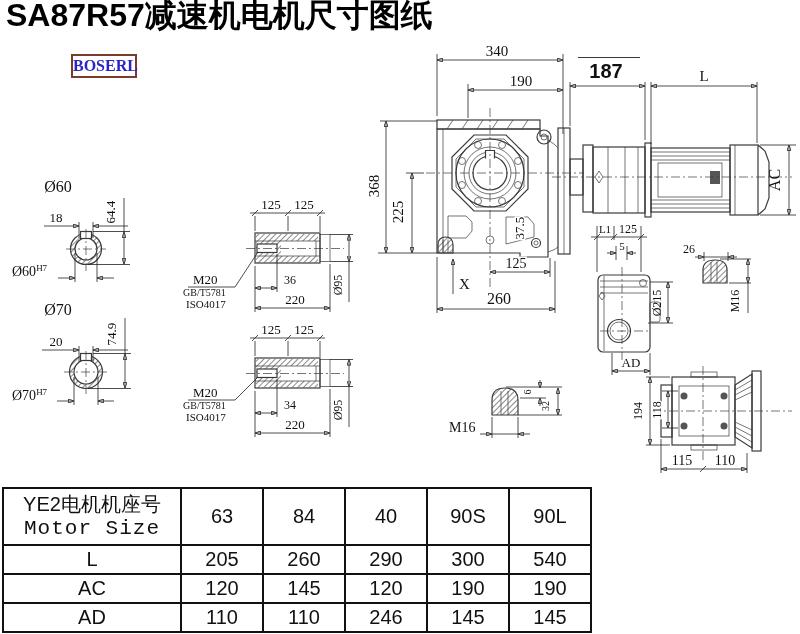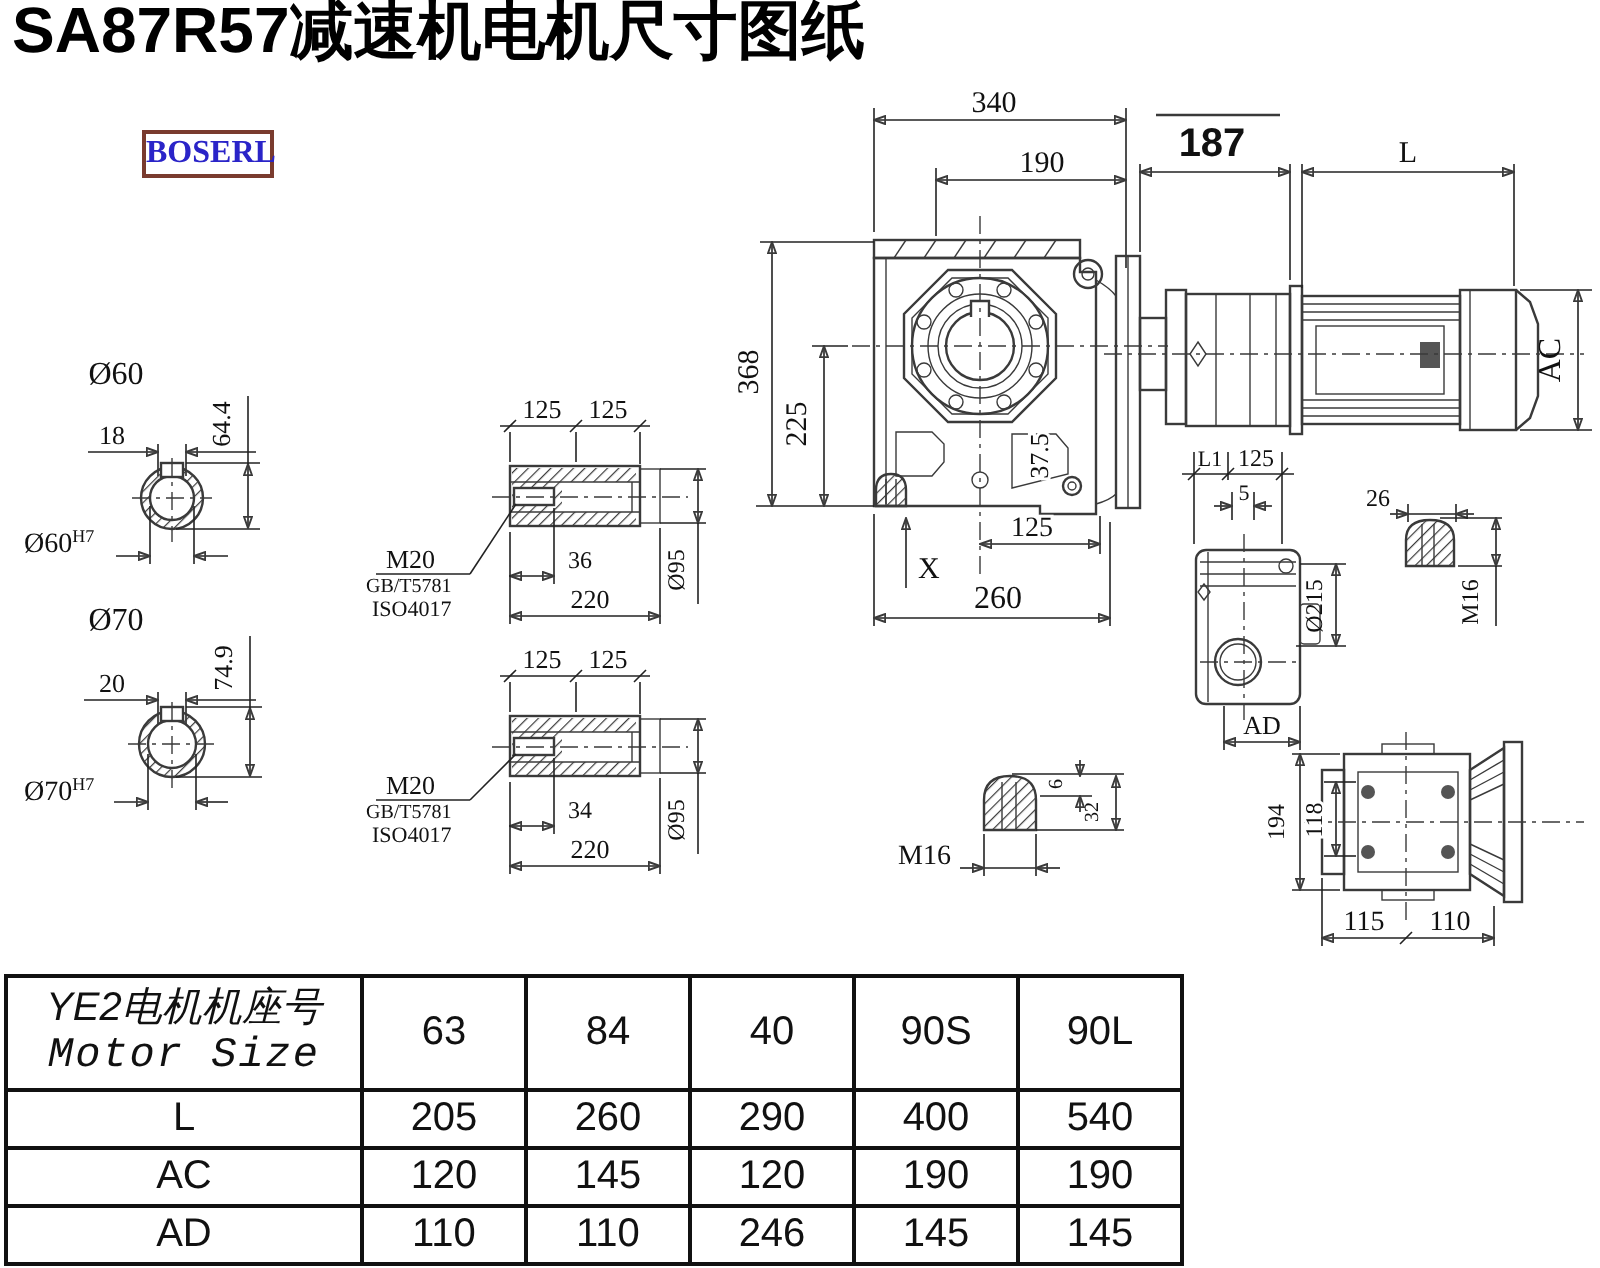--- a/index.html
+++ b/index.html
@@ -1,20 +1,20 @@
 <!DOCTYPE html>
 <html><head>
 <meta charset="utf-8">
 <style>
   html,body{margin:0;padding:0;background:#fff;}
   body{width:800px;height:634px;position:relative;overflow:hidden;
        font-family:"Liberation Sans",sans-serif;}
   #title{position:absolute;left:6px;top:-6px;margin:0;font-size:32px;font-weight:bold;
          color:#000;letter-spacing:0;font-family:"Liberation Sans",sans-serif;}
-  #logo{position:absolute;left:71px;top:65px;width:62px;height:20px;border:2px solid #7a3b2e;
+  #logo{position:absolute;left:71px;top:54px;width:62px;height:20px;border:2px solid #7a3b2e;
         color:#2a24c8;font-family:"Liberation Serif",serif;font-size:16px;font-weight:bold;
         text-align:center;line-height:20px;}
   #draw{position:absolute;left:0;top:0;}
   
   svg line,svg path,svg rect,svg circle,svg polygon,svg polyline{stroke:#3a3a3a;fill:none;stroke-width:1.2;}
   svg .thin{stroke-width:0.7;}
   svg .dim{stroke-width:0.8;stroke:#222;}
   svg .cl{stroke-width:0.7;stroke-dasharray:9 3 2 3;}
   svg .fw{fill:#fff;}
   svg .fh{fill:url(#hat);stroke:none;}
@@ -23,21 +23,21 @@
   .mid{text-anchor:middle;}
   .t10{font-size:10px}.t11{font-size:11px}.t12{font-size:12px}.t13{font-size:13px}
   .t14{font-size:14px}.t15{font-size:15px}.t16{font-size:16px}
   .halo{paint-order:stroke;stroke:#fff;stroke-width:3px;}
   .b187{font-family:"Liberation Sans",sans-serif;font-weight:bold;font-size:20px;}
   
   #spec{position:absolute;left:2px;top:487px;}
   #spec table{border-collapse:collapse;table-layout:fixed;width:576px;}
   #spec td{border:2px solid #111;text-align:center;vertical-align:middle;padding:0;
            color:#111;font-size:20px;}
-  #spec .hcell{width:176px;font-style:italic;}
+  #spec .hcell{width:176px;}
   #spec .c{width:80px;}
   #spec .hr td{height:55px;}
   #spec .r td{height:27px;}
   #spec .cn{font-size:20px;line-height:1.25;}
   #spec .en{font-family:"Liberation Mono",monospace;font-size:21px;letter-spacing:1px;line-height:1.1;}
 </style>
 </head>
 <body>
 
 <h1 id="title">SA87R57减速机电机尺寸图纸</h1>
@@ -419,21 +419,21 @@
       <td class="c">84</td>
       <td class="c">40</td>
       <td class="c">90S</td>
       <td class="c">90L</td>
     </tr>
     <tr class="r">
       <td>L</td>
       <td>205</td>
       <td>260</td>
       <td>290</td>
-      <td>400</td>
+      <td>300</td>
       <td>540</td>
     </tr>
     <tr class="r">
       <td>AC</td>
       <td>120</td>
       <td>145</td>
       <td>120</td>
       <td>190</td>
       <td>190</td>
     </tr>

